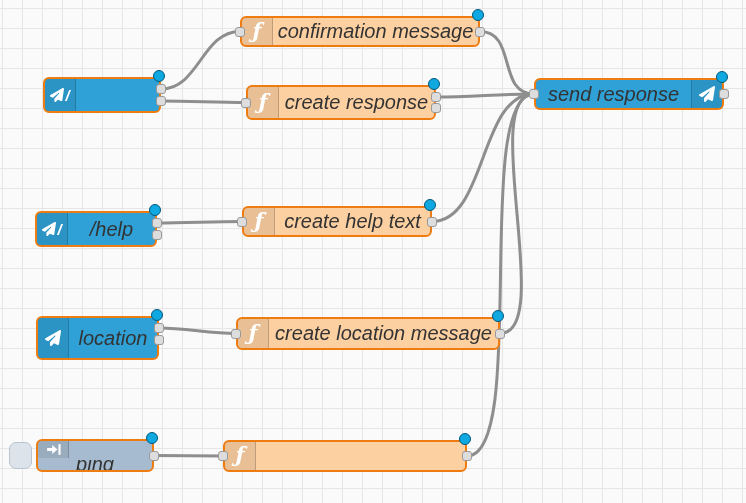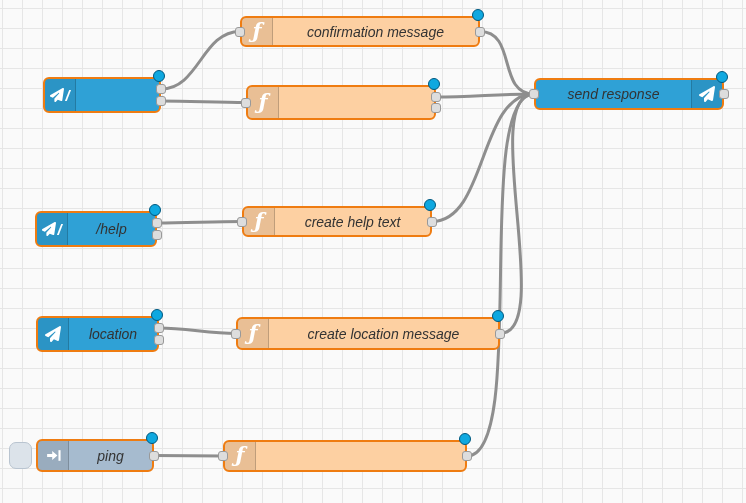--- a/index.html
+++ b/index.html
@@ -24,40 +24,40 @@
     position:absolute;
     display:flex;
     align-items:stretch;
     box-sizing:border-box;
     border:2px solid #ef7c11;
     border-radius:6px;
     z-index:2;
   }
   .type-function{background:#fdd0a2;}
   .type-telegram-command,.type-telegram-event,.type-telegram-sender{background:#2fa1d6;}
-  .type-inject{background:#a6bbcf;}
+  .type-inject{background:#a6bbcf;flex-direction:column;}
 
   .node .icon{
     width:30px;
     display:flex;
     align-items:center;
     justify-content:center;
     background:rgba(0,0,0,0.08);
     flex:none;
   }
   .icon-left{border-right:1px solid rgba(0,0,0,0.18);border-radius:3px 0 0 3px;}
   .icon-right{border-left:1px solid rgba(0,0,0,0.18);border-radius:0 3px 3px 0;}
 
   .node .label{
     flex:1;
     display:flex;
     align-items:center;
     justify-content:center;
     font-style:italic;
-    font-size:14px;
+    font-size:20px;
     color:#333;
     white-space:nowrap;
     padding:0 22px;
     overflow:hidden;
   }
 
   .fn-glyph{
     font-family:"DejaVu Serif",serif;
     font-style:italic;
     font-weight:bold;
@@ -142,20 +142,21 @@
         <span class="slash-glyph">/</span>
       </div>
   <div class="port port-output" style="top: 5px;"></div>
       <div class="port port-output" style="top: 17px;"></div>
       <div class="badge"></div>
     </div>
     <div class="node type-function" style="left: 246px; top: 85px; width: 190px; height: 35px;">
     <div class="icon icon-left">
         <span class="fn-glyph">ƒ</span>
       </div>
+    <div class="label">create response</div>
   <div class="port port-input" style="top: 10.5px;"></div>
       <div class="port port-output" style="top: 4.66667px;"></div>
       <div class="port port-output" style="top: 16.3333px;"></div>
       <div class="badge"></div>
     </div>
     <div class="node type-telegram-sender" style="left: 534px; top: 78px; width: 190px; height: 32px; text-align: right;">
     <div class="label">send response</div>
       <div class="icon icon-right">
         <svg viewBox="0 0 512 512" width="16" height="16">
           <path fill="#fff" d="M498.1 5.6c10.1 7 15.4 19.1 13.5 31.2l-64 416c-1.5 9.7-7.4 18.2-16 23s-18.9 5.4-28 1.6L284 427.7l-68.5 74.1c-8.9 9.7-22.9 12.9-35.2 8.1S160 493.2 160 480V396.4c0-4 1.5-7.8 4.2-10.7L331.8 202.8c5.8-6.3 5.6-16-.4-22s-15.7-6.4-22-.7L106 360.8 17.7 316.6C7.1 311.3.3 300.7 0 288.9s5.9-22.8 16.1-28.7l448-256c10.7-6.1 23.9-5.5 34 1.4z"></path>
@@ -180,21 +181,21 @@
     </div>
     <div class="node type-function" style="left: 242px; top: 206px; width: 190px; height: 31px;">
     <div class="icon icon-left">
         <span class="fn-glyph">ƒ</span>
       </div>
     <div class="label">create help text</div>
   <div class="port port-input" style="top: 8.5px;"></div>
       <div class="port port-output" style="top: 8.5px;"></div>
       <div class="badge"></div>
     </div>
-    <div class="node type-telegram-event" style="left: 36px; top: 316px; width: 123px; height: 36px;">
+    <div class="node type-telegram-event" style="left: 36px; top: 316px; width: 123px; height: 44px;">
     <div class="icon icon-left">
         <svg viewBox="0 0 512 512" width="16" height="16">
           <path fill="#fff" d="M498.1 5.6c10.1 7 15.4 19.1 13.5 31.2l-64 416c-1.5 9.7-7.4 18.2-16 23s-18.9 5.4-28 1.6L284 427.7l-68.5 74.1c-8.9 9.7-22.9 12.9-35.2 8.1S160 493.2 160 480V396.4c0-4 1.5-7.8 4.2-10.7L331.8 202.8c5.8-6.3 5.6-16-.4-22s-15.7-6.4-22-.7L106 360.8 17.7 316.6C7.1 311.3.3 300.7 0 288.9s5.9-22.8 16.1-28.7l448-256c10.7-6.1 23.9-5.5 34 1.4z"></path>
         </svg>
       </div>
     <div class="label">location</div>
   <div class="port port-output" style="top: 5px;"></div>
       <div class="port port-output" style="top: 17px;"></div>
       <div class="badge"></div>
     </div>

